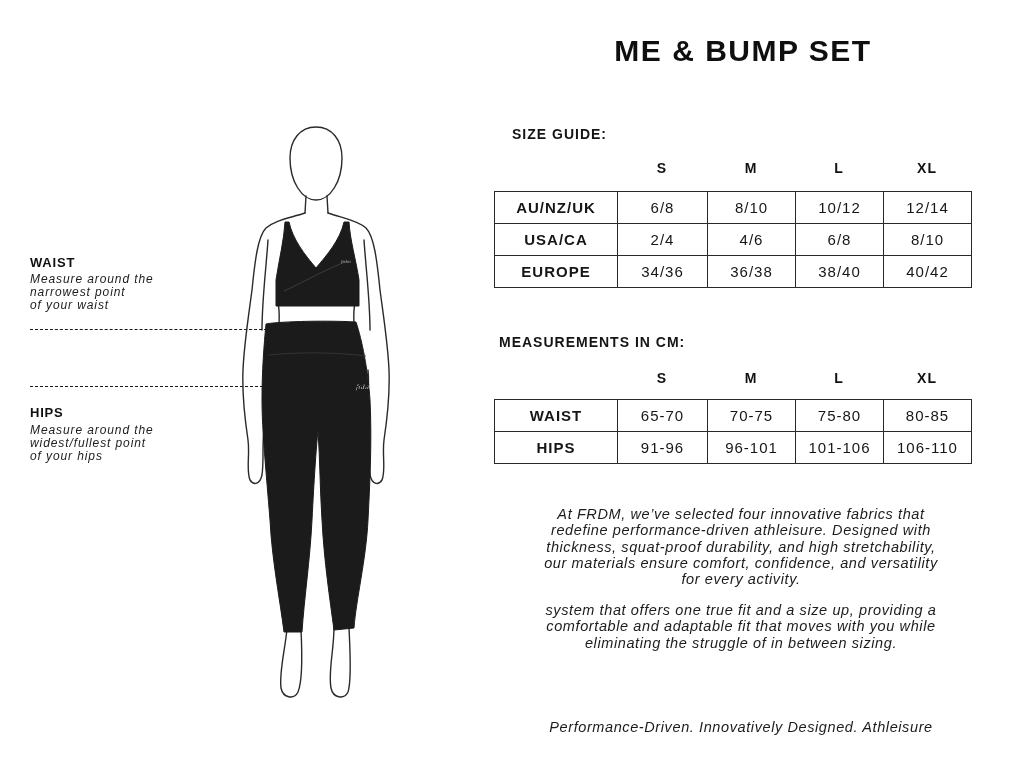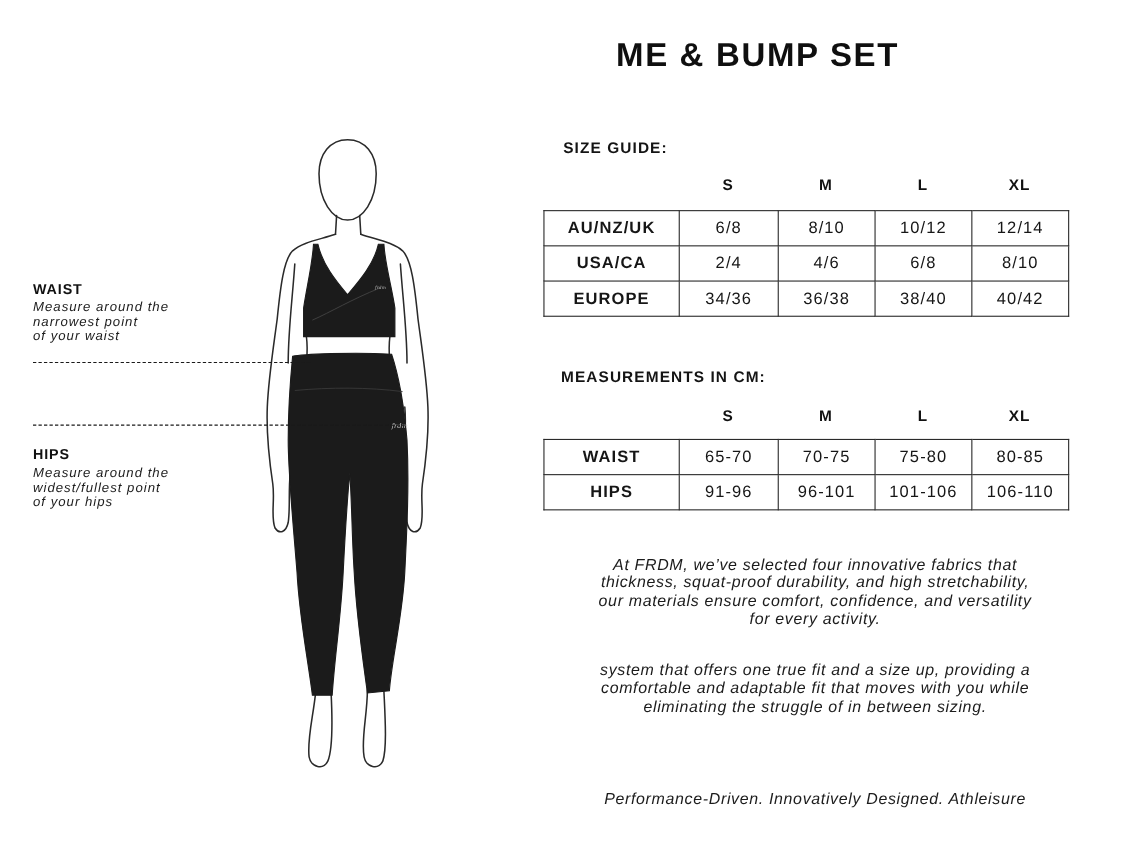--- a/index.html
+++ b/index.html
@@ -1,28 +1,28 @@
 <!DOCTYPE html>
 <html><head>
 <meta charset="utf-8">
 <style>
   * { margin: 0; padding: 0; box-sizing: border-box; }
   html, body { width: 1024px; height: 768px; background: #ffffff; overflow: hidden; }
   body { position: relative; font-family: "Liberation Sans", "DejaVu Sans", sans-serif; color: #111111; }
 
   .title {
-    position: absolute; left: 560px; top: 34px; width: 366px; text-align: left;
+    position: absolute; left: 560px; top: 34px; width: 366px; text-align: center;
     font-size: 30px; font-weight: bold; letter-spacing: 1.5px; color: #0f0f0f;
   }
 
   .section-label {
     position: absolute; font-size: 14px; font-weight: bold; letter-spacing: 1px; color: #141414;
   }
   #size-guide-label { left: 512px; top: 126px; }
-  #measure-label { left: 510px; top: 334px; }
+  #measure-label { left: 499px; top: 334px; }
 
   .col-headers {
     position: absolute; left: 617px; width: 354px; display: flex;
     font-size: 14px; font-weight: bold; letter-spacing: 1px;
   }
   .col-headers span { text-align: center; }
   #size-col-headers { top: 160px; }
   #measure-col-headers { top: 370px; }
 
   table.grid {
@@ -126,20 +126,21 @@
     <td class="c1">91-96</td>
     <td class="c2">96-101</td>
     <td class="c3">101-106</td>
     <td class="c4">106-110</td>
   </tr>
 </tbody>
   </table>
 
 <div class="para" id="para1">
   <div>At FRDM, we’ve selected four innovative fabrics that</div>
+  <div>redefine performance-driven athleisure. Designed with</div>
   <div>thickness, squat-proof durability, and high stretchability,</div>
   <div>our materials ensure comfort, confidence, and versatility</div>
   <div>for every activity.</div>
 </div>
 <div class="para" id="para2">
   <div>system that offers one true fit and a size up, providing a</div>
   <div>comfortable and adaptable fit that moves with you while</div>
   <div>eliminating the struggle of in between sizing.</div>
 </div>
 <div class="para" id="para3">

